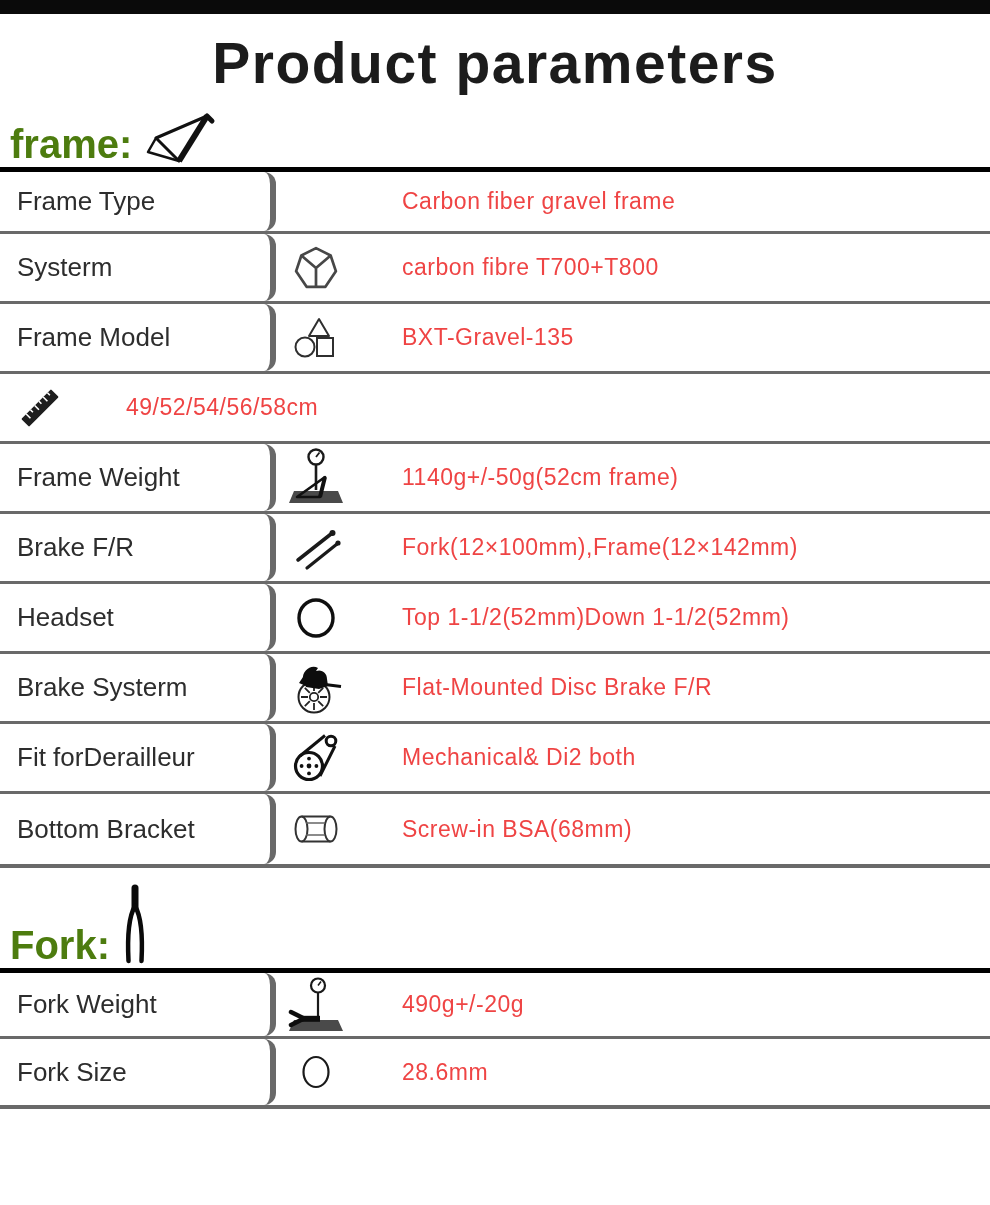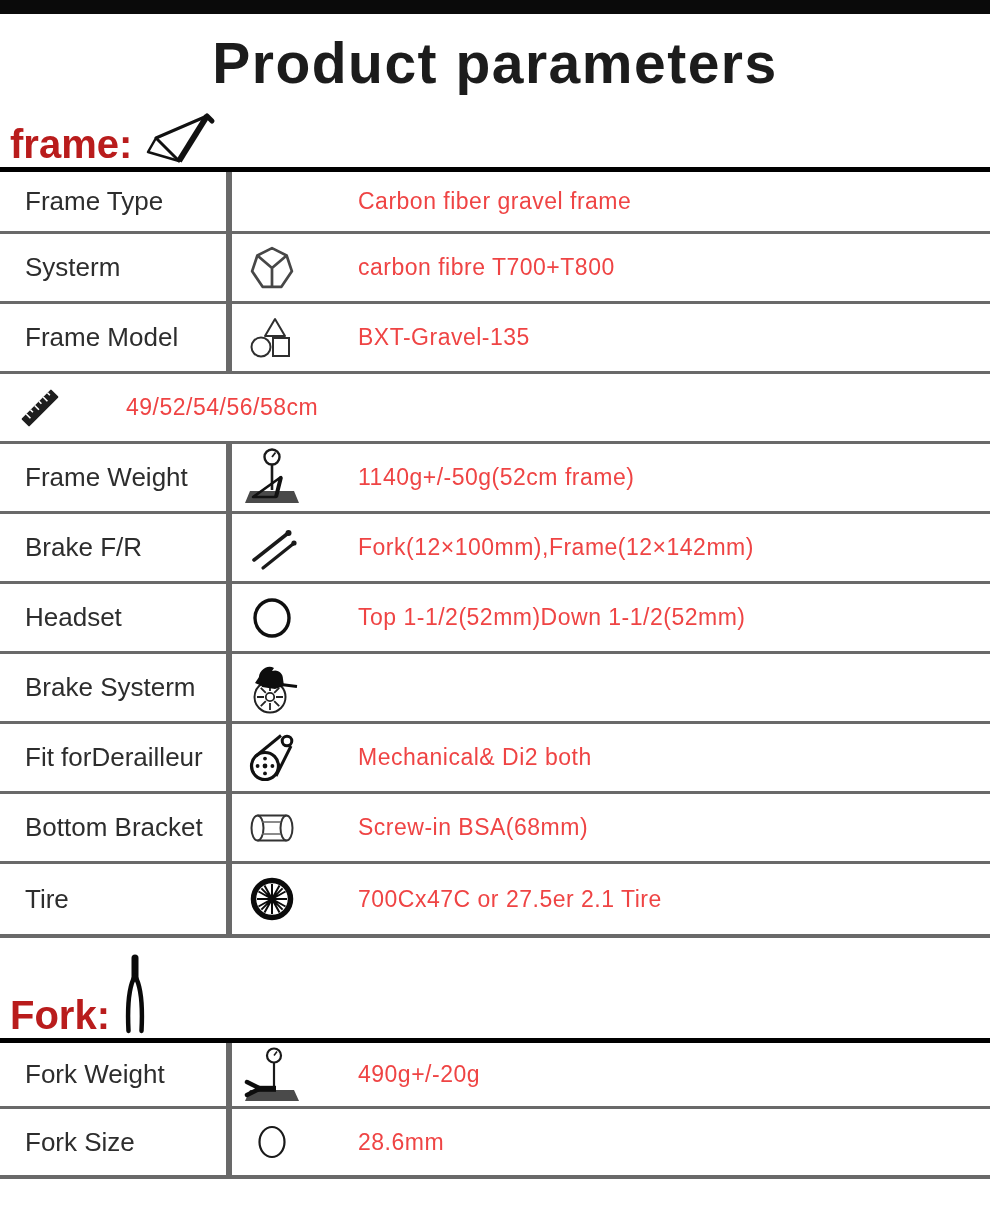--- a/index.html
+++ b/index.html
@@ -13,39 +13,39 @@
   .title {
     text-align:center; margin-top:16px;
     font-size:57px; font-weight:800; letter-spacing:1.5px;
     color:#1c1c1c; line-height:1.18;
   }
   .section-heading {
     display:flex; align-items:flex-end; gap:6px;
     margin:14px 0 2px 10px;
   }
   .heading-text {
-    font-size:40px; font-weight:800; color:#b91c1c; line-height:1.05;
+    font-size:40px; font-weight:800; color:#4d7c0f; line-height:1.05;
   }
   .heading-icon { display:inline-block; }
   .spec-table {
     width:100%;
     border-top:5px solid #000;
     border-bottom:4px solid #696969;
   }
   .spec-row { display:flex; align-items:stretch; border-bottom:3px solid #696969; }
   .spec-row:last-child { border-bottom:none; }
   .frame-table .spec-row { height:70px; }
   .frame-table .spec-row:first-child { height:62px; }
   .fork-table .spec-row { height:66px; }
   .cell-label {
-    width:232px; flex:none;
+    width:276px; flex:none;
     border-right:6px solid #696969;
     display:flex; align-items:center;
-    padding-left:25px;
-    font-size:26px; color:#2d2d2d; white-space:nowrap;
+    padding-left:17px;
+    font-size:26px; color:#2d2d2d; white-space:nowrap;border-radius:12px;
   }
   .cell-icon {
     width:80px; flex:none;
     display:flex; align-items:center; justify-content:center;
   }
   .cell-value {
     flex:1; display:flex; align-items:center;
     padding-left:46px;
     font-size:23px; color:#ef4444; letter-spacing:0.5px; white-space:nowrap;
   }
@@ -159,20 +159,21 @@
       <div class="cell-icon">
         <svg width="54" height="58" viewBox="0 0 54 58">
           <circle cx="25" cy="38" r="15.5" fill="none" stroke="#222" stroke-width="2"></circle>
           <circle cx="25" cy="38" r="4.2" fill="none" stroke="#222" stroke-width="1.8"></circle>
           <path d="M31 38 L38 38 M29.2 42.2 L34.2 47.2 M25 44 L25 51 M20.8 42.2 L15.8 47.2 M19 38 L12 38 M20.8 33.8 L15.8 28.8 M25 32 L25 25 M29.2 33.8 L34.2 28.8" stroke="#222" stroke-width="1.8"></path>
           <path d="M14 20 C13 12 22 5 29 9 L27 12 C33 10 38 14 38 20 L39 27 L30 30 L17 28 Z" fill="#0d0d0d"></path>
           <path d="M10 24 L16 15 L17 27 Z" fill="#0d0d0d"></path>
           <path d="M36 25.5 L52 27.5" stroke="#0d0d0d" stroke-width="3"></path>
         </svg>
       </div>
+      <div class="cell-value">Flat-Mounted Disc Brake F/R</div>
     </div>
 
     <div class="spec-row">
       <div class="cell-label">Fit forDerailleur</div>
       <div class="cell-icon">
         <svg width="50" height="54" viewBox="0 0 50 54">
           <path d="M9 25 L34 4.5" stroke="#111" stroke-width="3"></path>
           <path d="M29 45 L44 15" stroke="#111" stroke-width="3"></path>
           <circle cx="18" cy="35" r="13.5" fill="none" stroke="#111" stroke-width="3.2"></circle>
           <circle cx="40" cy="10" r="4.8" fill="none" stroke="#111" stroke-width="3"></circle>
@@ -192,31 +193,20 @@
         <svg width="50" height="42" viewBox="0 0 50 42">
           <ellipse cx="10.5" cy="21" rx="6" ry="12.5" fill="none" stroke="#333" stroke-width="2"></ellipse>
           <ellipse cx="39.5" cy="21" rx="6" ry="12.5" fill="none" stroke="#333" stroke-width="2"></ellipse>
           <path d="M10.5 8.5 H39.5 M10.5 33.5 H39.5" stroke="#333" stroke-width="2"></path>
           <path d="M15 15 H34 M15 27 H34" stroke="#666" stroke-width="1.3"></path>
         </svg>
       </div>
       <div class="cell-value">Screw-in BSA(68mm)</div>
     </div>
 
-    <div class="spec-row">
-      <div class="cell-label">Tire</div>
-      <div class="cell-icon">
-        <svg width="46" height="46" viewBox="0 0 46 46">
-          <circle cx="23" cy="23" r="18.5" fill="none" stroke="#0b0b0b" stroke-width="5.5"></circle>
-          <path d="M23 8 V38 M8 23 H38 M12.4 12.4 L33.6 33.6 M33.6 12.4 L12.4 33.6 M15.5 9.5 L30.5 36.5 M30.5 9.5 L15.5 36.5 M9.5 15.5 L36.5 30.5 M36.5 15.5 L9.5 30.5" stroke="#0b0b0b" stroke-width="2"></path>
-          <circle cx="23" cy="23" r="2.8" fill="#0b0b0b"></circle>
-        </svg>
-      </div>
-      <div class="cell-value">700Cx47C or 27.5er 2.1 Tire</div>
-    </div>
 
   </div>
 
   <div class="section-heading fork-heading">
     <span class="heading-text">Fork:</span>
     <span class="heading-icon">
       <svg width="38" height="82" viewBox="0 0 38 82">
         <path d="M19 4 V24" stroke="#0a0a0a" stroke-width="7" stroke-linecap="round"></path>
         <path d="M19 22 C13 32 11 48 12.5 77" fill="none" stroke="#0a0a0a" stroke-width="4.5" stroke-linecap="round"></path>
         <path d="M19 22 C25 32 27 48 25.5 77" fill="none" stroke="#0a0a0a" stroke-width="4.5" stroke-linecap="round"></path>

